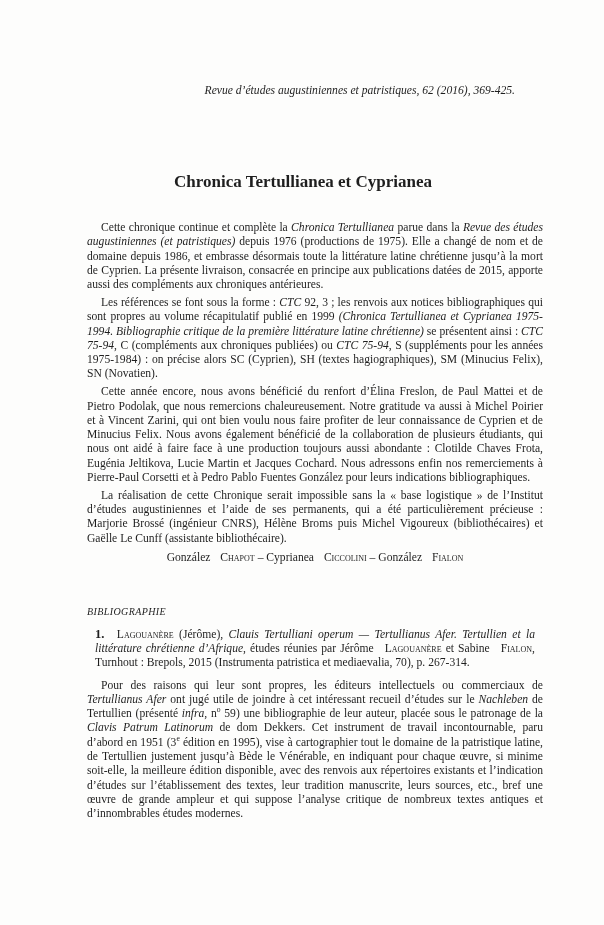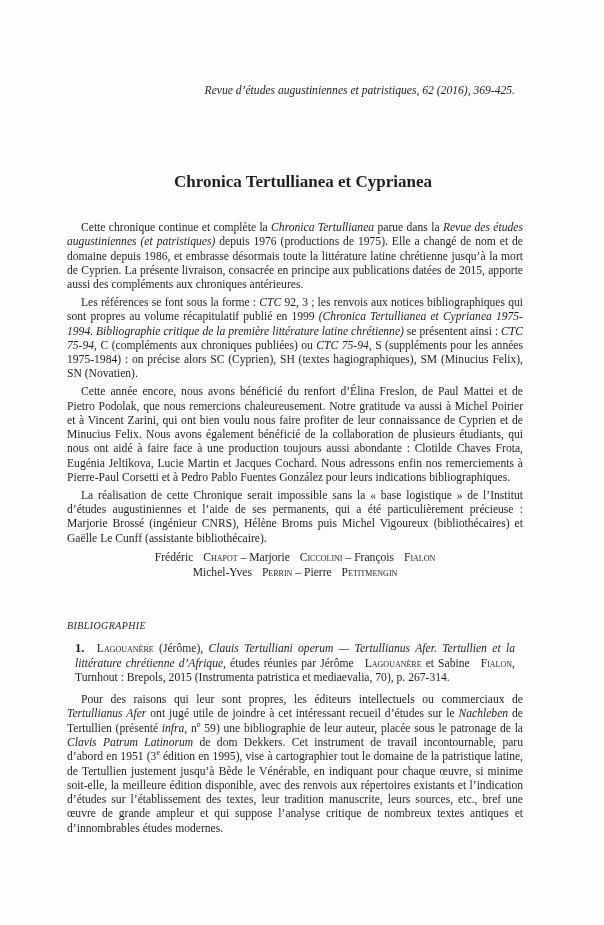--- a/index.html
+++ b/index.html
@@ -28,21 +28,21 @@
     top: 172px; left: 75px; width: 456px;
     margin: 0;
     text-align: center;
     font-size: 17px;
     font-weight: bold;
     line-height: 19.5px;
   }
   .title .title-line { display: block; }
   .content {
     position: absolute;
-    top: 221px; left: 67px; width: 456px;
+    top: 221px; left: 87px; width: 456px;
   }
   .para {
     margin: 3.5px 0 0 0;
     font-size: 11.6px;
     line-height: 14.3px;
     text-align: justify;
     text-indent: 14px;
   }
   .para.first { margin-top: 0; }
   .signature {
@@ -88,22 +88,21 @@
 
     <p class="para first"><span>Cette chronique continue et complète la </span><span class="i">Chronica Tertullianea</span><span> parue dans la </span><span class="i">Revue des études augustiniennes (et patristiques)</span><span> depuis 1976 (productions de 1975). Elle a changé de nom et de domaine depuis 1986, et embrasse désormais toute la littérature latine chrétienne jusqu’à la mort de Cyprien. La présente livraison, consacrée en principe aux publications datées de 2015, apporte aussi des compléments aux chroniques antérieures.</span></p>
 
     <p class="para"><span>Les références se font sous la forme : </span><span class="i">CTC</span><span> 92, 3 ; les renvois aux notices bibliographiques qui sont propres au volume récapitulatif publié en 1999 </span><span class="i">(Chronica Tertullianea et Cyprianea 1975-1994. Bibliographie critique de la première littérature latine chrétienne)</span><span> se présentent ainsi : </span><span class="i">CTC 75-94</span><span>, C (compléments aux chroniques publiées) ou </span><span class="i">CTC 75-94</span><span>, S (suppléments pour les années 1975-1984) : on précise alors SC (Cyprien), SH (textes hagiographiques), SM (Minucius Felix), SN (Novatien).</span></p>
 
     <p class="para"><span>Cette année encore, nous avons bénéficié du renfort d’Élina Freslon, de Paul Mattei et de Pietro Podolak, que nous remercions chaleureusement. Notre gratitude va aussi à Michel Poirier et à Vincent Zarini, qui ont bien voulu nous faire profiter de leur connaissance de Cyprien et de Minucius Felix. Nous avons également bénéficié de la collaboration de plusieurs étudiants, qui nous ont aidé à faire face à une production toujours aussi abondante : Clotilde Chaves Frota, Eugénia Jeltikova, Lucie Martin et Jacques Cochard. Nous adressons enfin nos remerciements à Pierre-Paul Corsetti et à Pedro Pablo Fuentes González pour leurs indications bibliographiques.</span></p>
 
     <p class="para"><span>La réalisation de cette Chronique serait impossible sans la « base logistique » de l’Institut d’études augustiniennes et l’aide de ses permanents, qui a été particulièrement précieuse : Marjorie Brossé (ingénieur CNRS), Hélène Broms puis Michel Vigoureux (bibliothécaires) et Gaëlle Le Cunff (assistante bibliothécaire).</span></p>
 
     <div class="signature">
-      <div class="sig-line"><span>Frédéric </span><span class="sc">Chapot</span><span> – Marjorie </span><span class="sc">Ciccolini</span><span> – François </span><span class="sc">Fialon</span></div>
-      <div class="sig-line"><span>Michel-Yves </span><span class="sc">Perrin</span><span> – Pierre </span><span class="sc">Petitmengin</span></div>
+      <div class="sig-line"><span>González </span><span class="sc">Chapot</span><span> – Cyprianea </span><span class="sc">Ciccolini</span><span> – González </span><span class="sc">Fialon</span></div>
     </div>
 
     <h2 class="bib-heading">BIBLIOGRAPHIE</h2>
 
     <div class="bib-entry">
       <p class="bib-ref"><b class="bib-num">1.</b> <span><span class="sc">Lagouanère</span><span> (Jérôme), </span><span class="i">Clauis Tertulliani operum — Tertullianus Afer. Tertullien et la littérature chrétienne d’Afrique</span><span>, études réunies par Jérôme </span><span class="sc">Lagouanère</span><span> et Sabine </span><span class="sc">Fialon</span><span>, Turnhout : Brepols, 2015 (Instrumenta patristica et mediaevalia, 70), p. 267-314.</span></span></p>
 
       <p class="para bib-note"><span>Pour des raisons qui leur sont propres, les éditeurs intellectuels ou commerciaux de </span><span class="i">Tertullianus Afer</span><span> ont jugé utile de joindre à cet intéressant recueil d’études sur le </span><span class="i">Nachleben</span><span> de Tertullien (présenté </span><span class="i">infra</span><span>, n</span><span class="sup">o</span><span> 59) une bibliographie de leur auteur, placée sous le patronage de la </span><span class="i">Clavis Patrum Latinorum</span><span> de dom Dekkers. Cet instrument de travail incontournable, paru d’abord en 1951 (3</span><span class="sup">e</span><span> édition en 1995), vise à cartographier tout le domaine de la patristique latine, de Tertullien justement jusqu’à Bède le Vénérable, en indiquant pour chaque œuvre, si minime soit-elle, la meilleure édition disponible, avec des renvois aux répertoires existants et l’indication d’études sur l’établissement des textes, leur tradition manuscrite, leurs sources, etc., bref une œuvre de grande ampleur et qui suppose l’analyse critique de nombreux textes antiques et d’innombrables études modernes.</span></p>
     </div>
 

